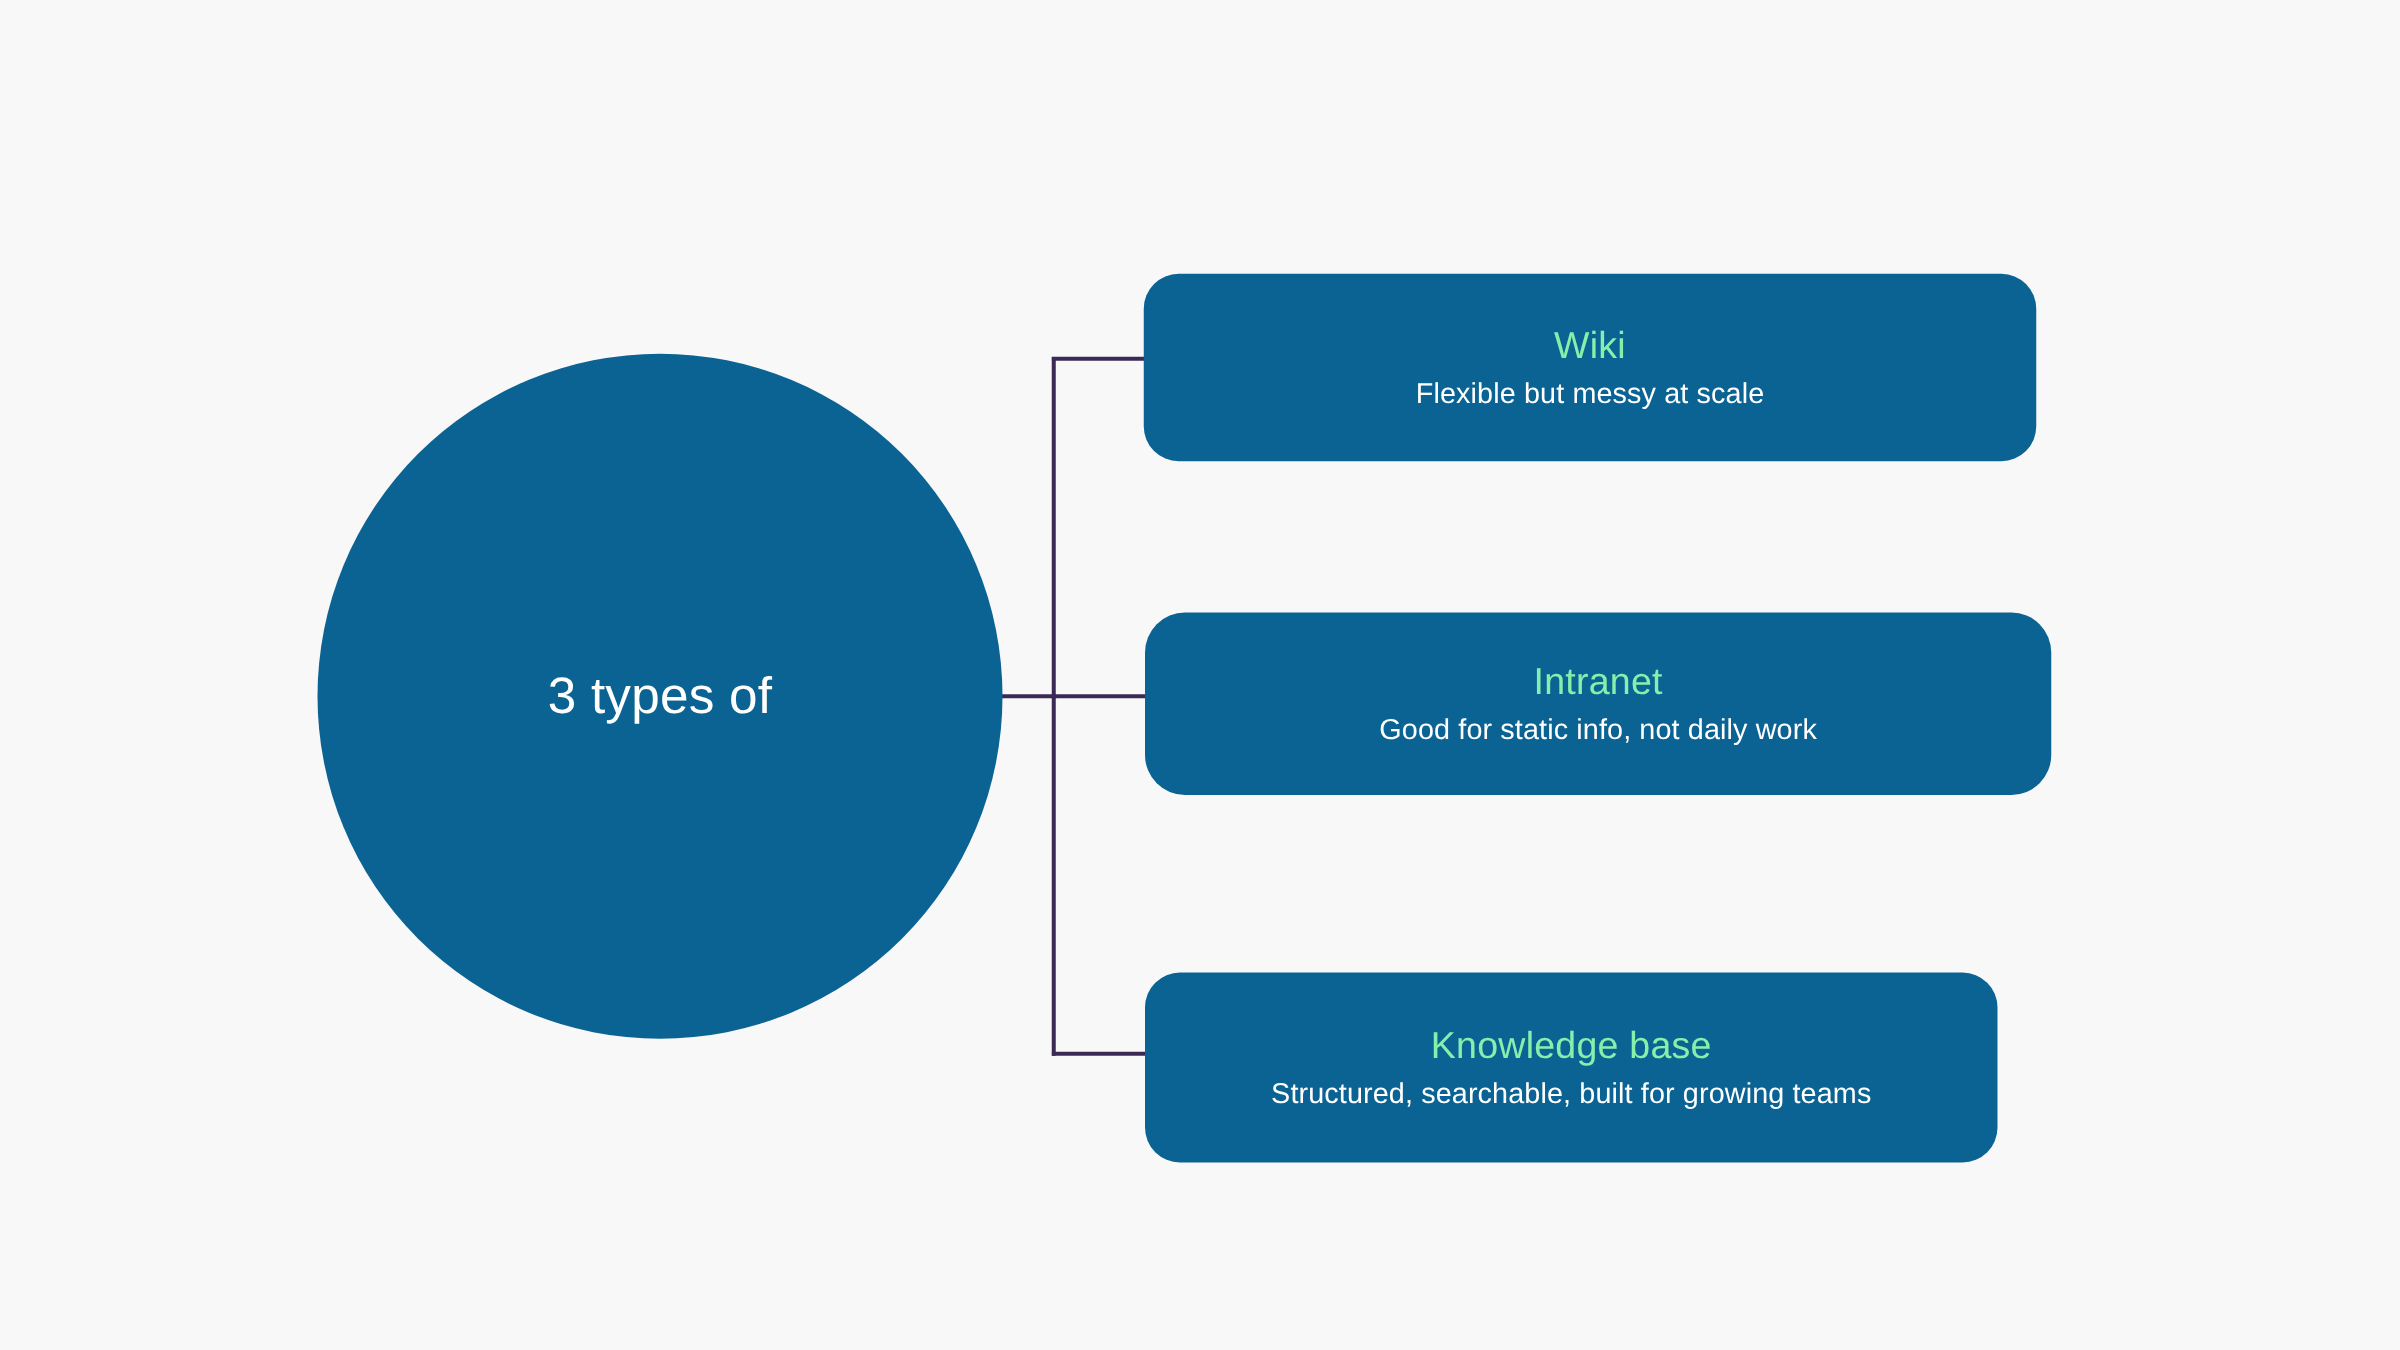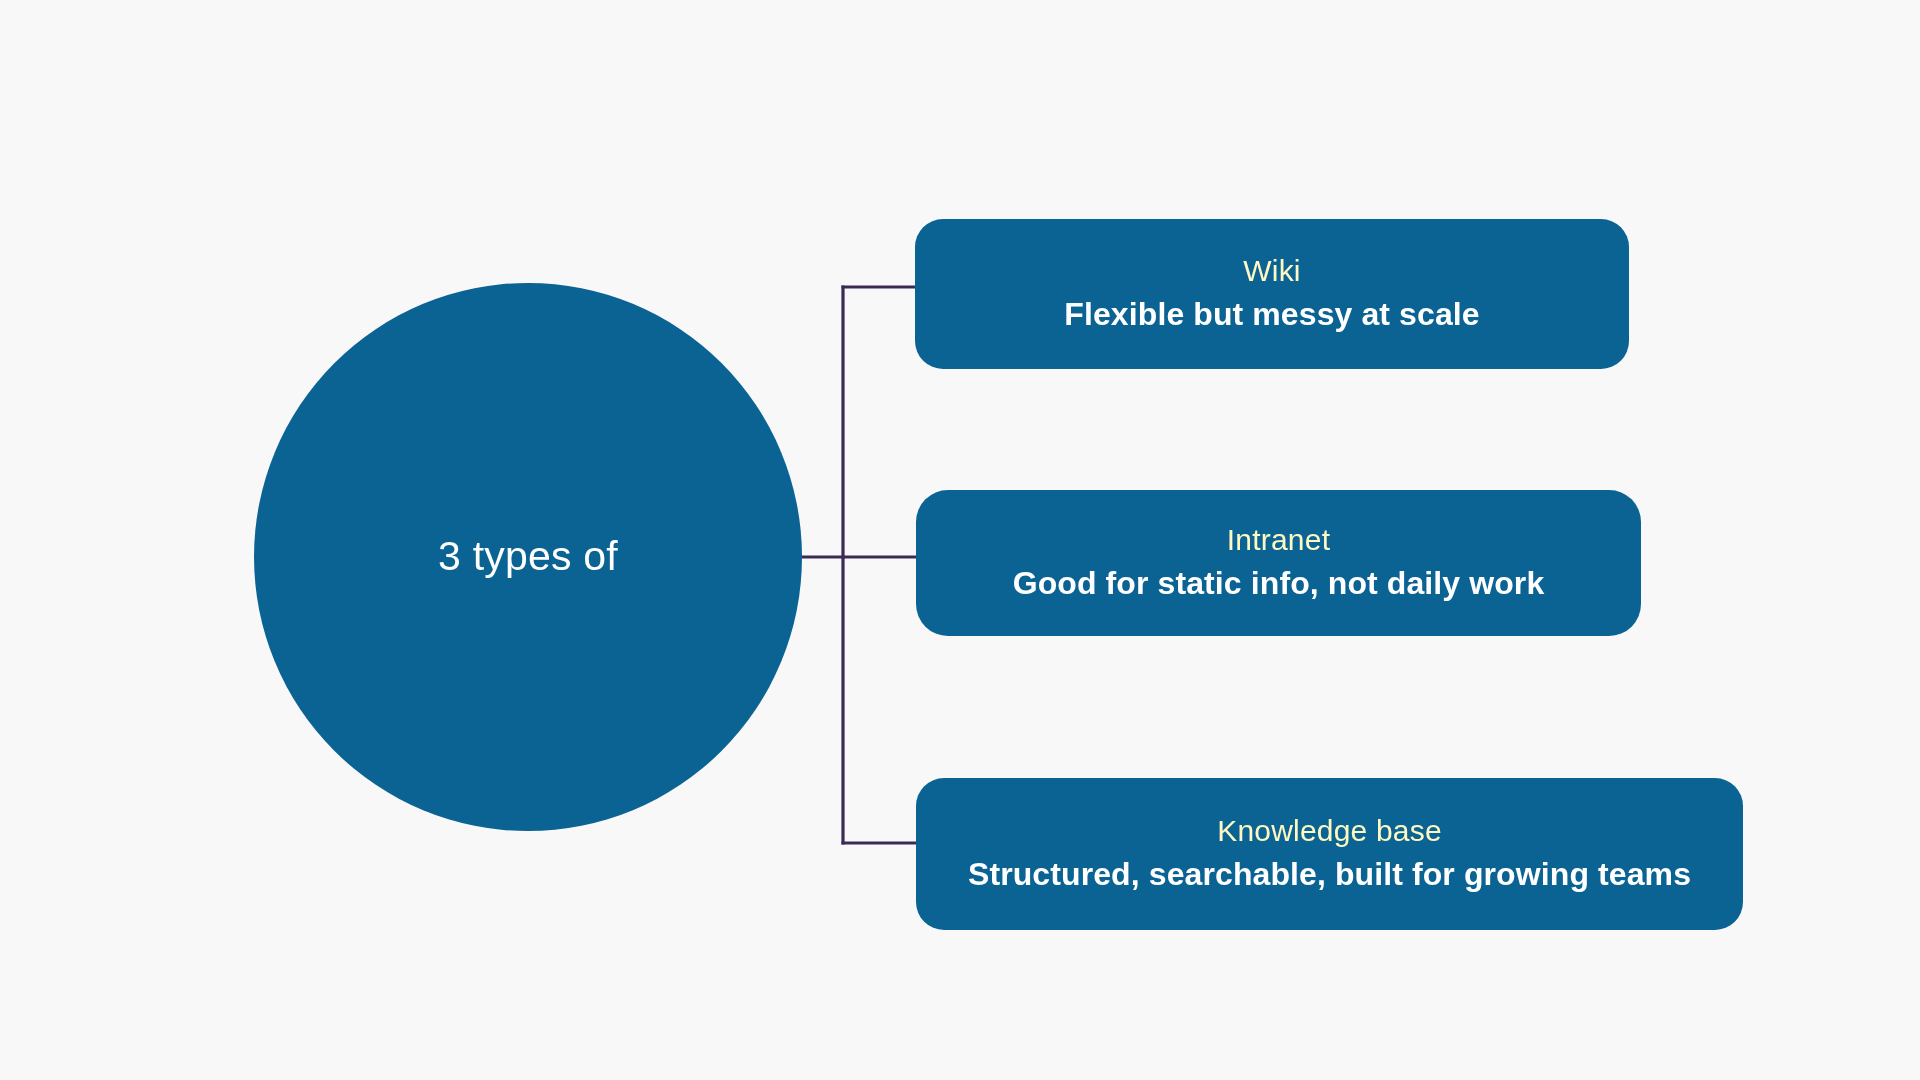--- a/index.html
+++ b/index.html
@@ -70,40 +70,40 @@
     border-radius: 28px;
     z-index: 2;
     display: flex;
     flex-direction: column;
     align-items: center;
     justify-content: center;
     box-sizing: border-box;
     padding: 0 28px;
   }
   .card-title {
-    color: #fef9c3;
+    color: #86efac;
     font-size: 30px;
     line-height: 1.16;
     font-weight: 400;
     letter-spacing: 0.2px;
     white-space: nowrap;
   }
   .card-subtitle {
     color: #ffffff;
-    font-size: 32px;
+    font-size: 23px;
     line-height: 1.22;
-    font-weight: 700;
+    font-weight: 400;
     letter-spacing: 0.1px;
     white-space: nowrap;
     margin-top: 6px;
   }
 
   #card-wiki      { left: 915px; top: 219px; width: 714px; height: 150px; }
   #card-intranet  { left: 916px; top: 490px; width: 725px; height: 146px; border-radius: 32px; }
-  #card-kb        { left: 916px; top: 778px; width: 827px; height: 152px; }
+  #card-kb        { left: 916px; top: 778px; width: 682px; height: 152px; }
 </style>
 </head>
 <body>
 
 <div id="canvas">
 
   <svg id="connector-layer" viewBox="0 0 1920 1080" width="1920" height="1080" xmlns="http://www.w3.org/2000/svg">
 
     <line x1="843" y1="285.5" x2="843" y2="844.5" stroke="#3b2a55" stroke-width="3.2"></line>
 

